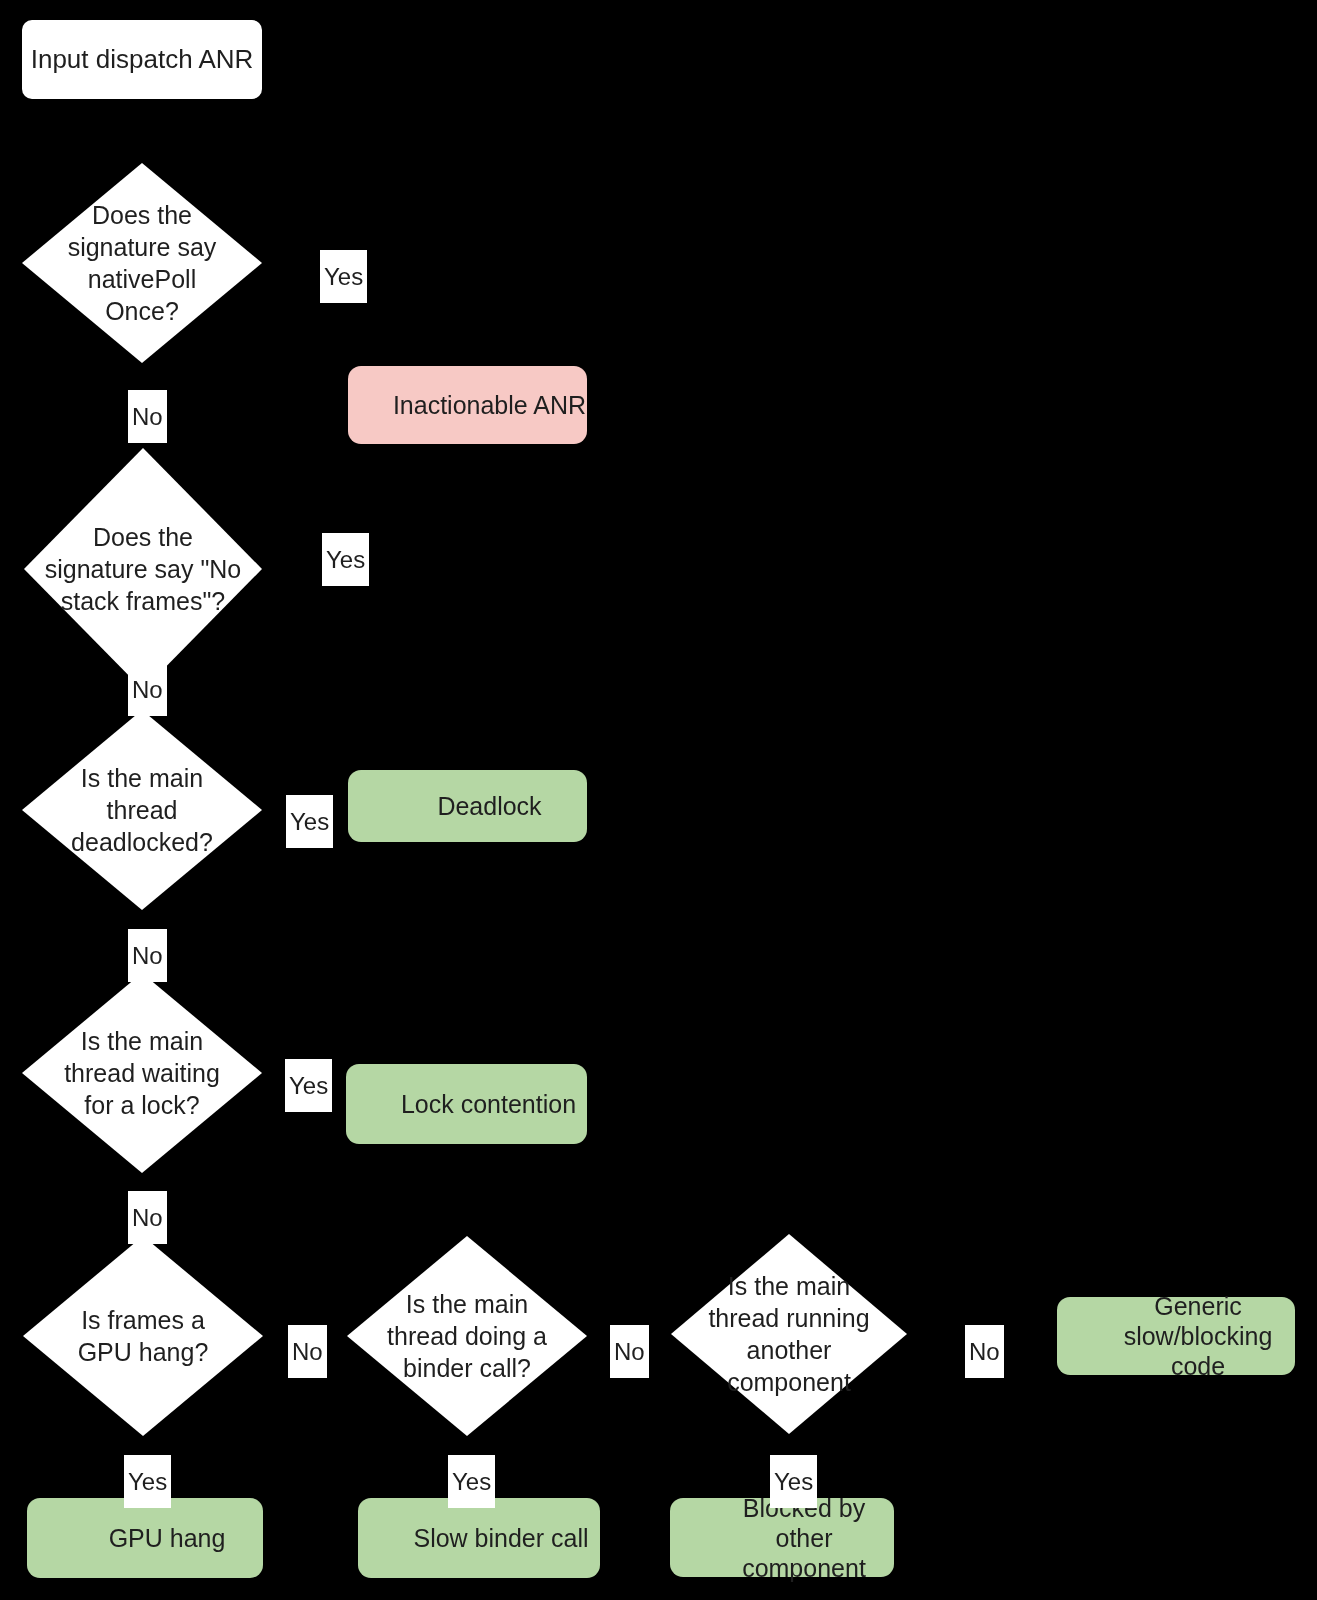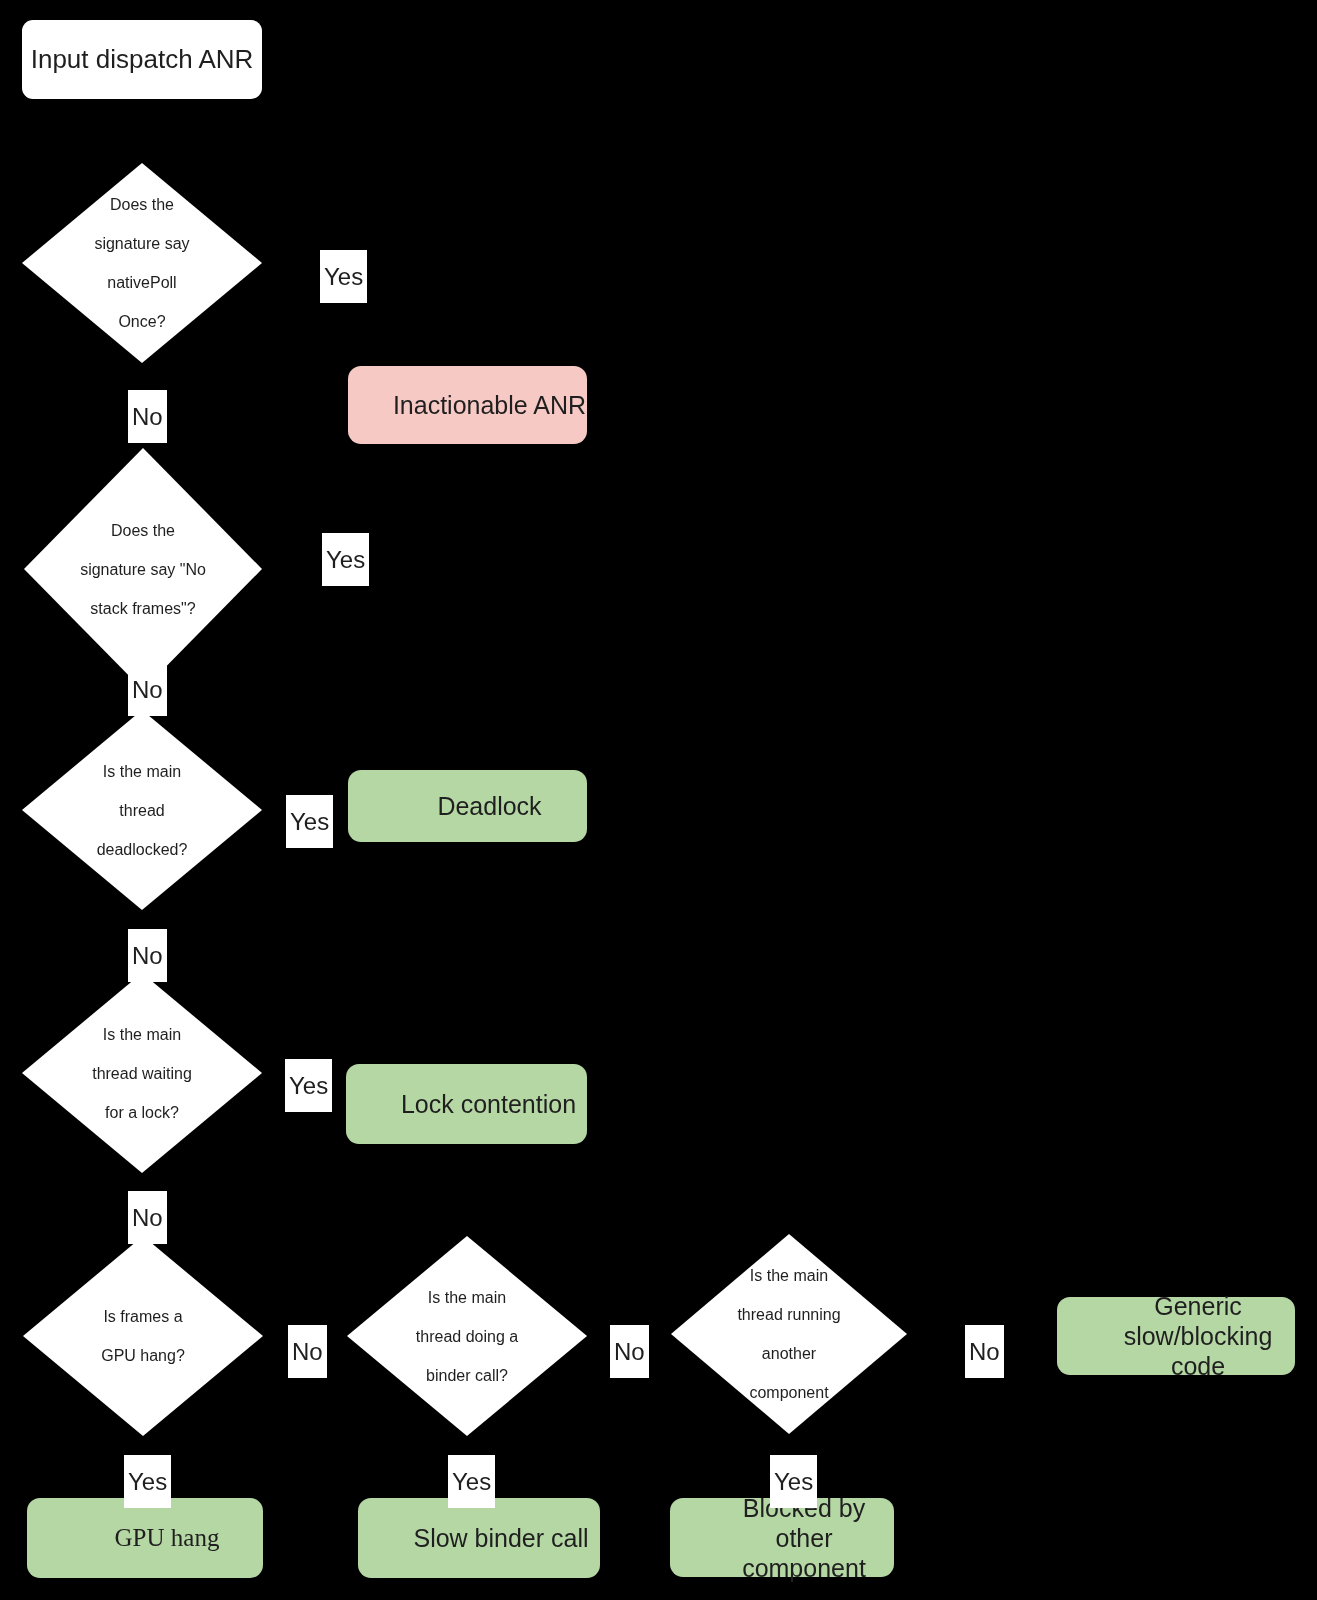--- a/index.html
+++ b/index.html
@@ -37,22 +37,22 @@
     background: var(--node-fill, #ffffff);
     clip-path: polygon(50% 0, 100% 50%, 50% 100%, 0 50%);
   }
   .decision .txt {
     position: absolute;
     inset: 0;
     display: flex;
     align-items: center;
     justify-content: center;
     text-align: center;
-    font-size: 16px;
-    line-height: 39px;
+    font-size: 25px;
+    line-height: 32px;
     white-space: pre-line;
   }
 
   
   .outcome {
     border-radius: 13px;
     display: flex;
     align-items: center;
     justify-content: center;
     font-size: 25px;
@@ -73,21 +73,21 @@
     line-height: 29px;
     padding: 12px 4px;
     white-space: nowrap;
   }
 </style>
 </head>
 <body>
 
 <div class="canvas">
 
-  <div class="node terminal" style="left:22px; top:20px; width:240px; height:79px;border-radius:11px;">Input dispatch ANR</div>
+  <div class="node terminal" style="left:22px; top:20px; width:240px; height:79px;">Input dispatch ANR</div>
 
   <div class="node decision" style="left:22px; top:163px; width:240px; height:200px;">
     <div class="shape"></div>
     <div class="txt">Does the
 signature say
 nativePoll
 Once?</div>
   </div>
 
   <div class="node decision" style="left:24px; top:448px; width:238px; height:242px;">
@@ -131,21 +131,21 @@
 another
 component</div>
   </div>
 
   <div class="node outcome pink" style="left:348px; top:366px; width:239px; height:78px;">Inactionable ANR</div>
 
   <div class="node outcome green" style="left:348px; top:770px; width:239px; height:72px;">Deadlock</div>
 
   <div class="node outcome green" style="left:346px; top:1033px; width:241px; height:80px;margin-top:31px;">Lock contention</div>
 
-  <div class="node outcome green" style="left:27px; top:1498px; width:236px; height:80px;font-family:Liberation Serif, serif;">GPU hang</div>
+  <div class="node outcome green" style="left:27px; top:1498px; width:236px; height:80px;">GPU hang</div>
 
   <div class="node outcome green" style="left:358px; top:1498px; width:242px; height:80px;">Slow binder call</div>
 
   <div class="node outcome green" style="left:670px; top:1498px; width:224px; height:79px;">Blocked by other
 component</div>
 
   <div class="node outcome green" style="left:1057px; top:1297px; width:238px; height:78px;">Generic
 slow/blocking code</div>
 
   <div class="edge-label" style="left:320px; top:250px;">Yes</div>

